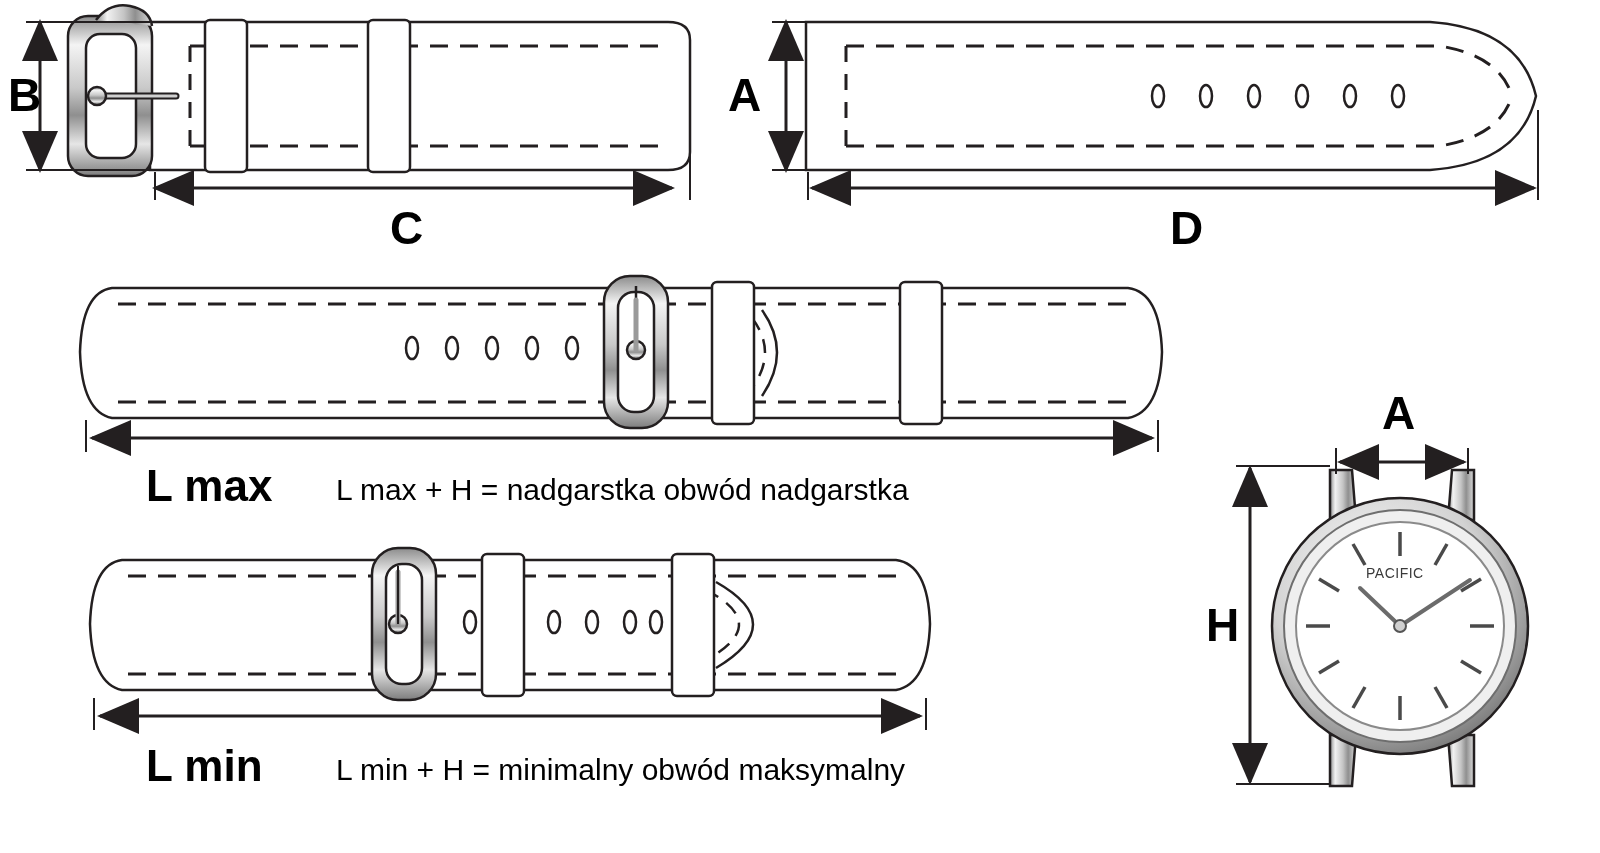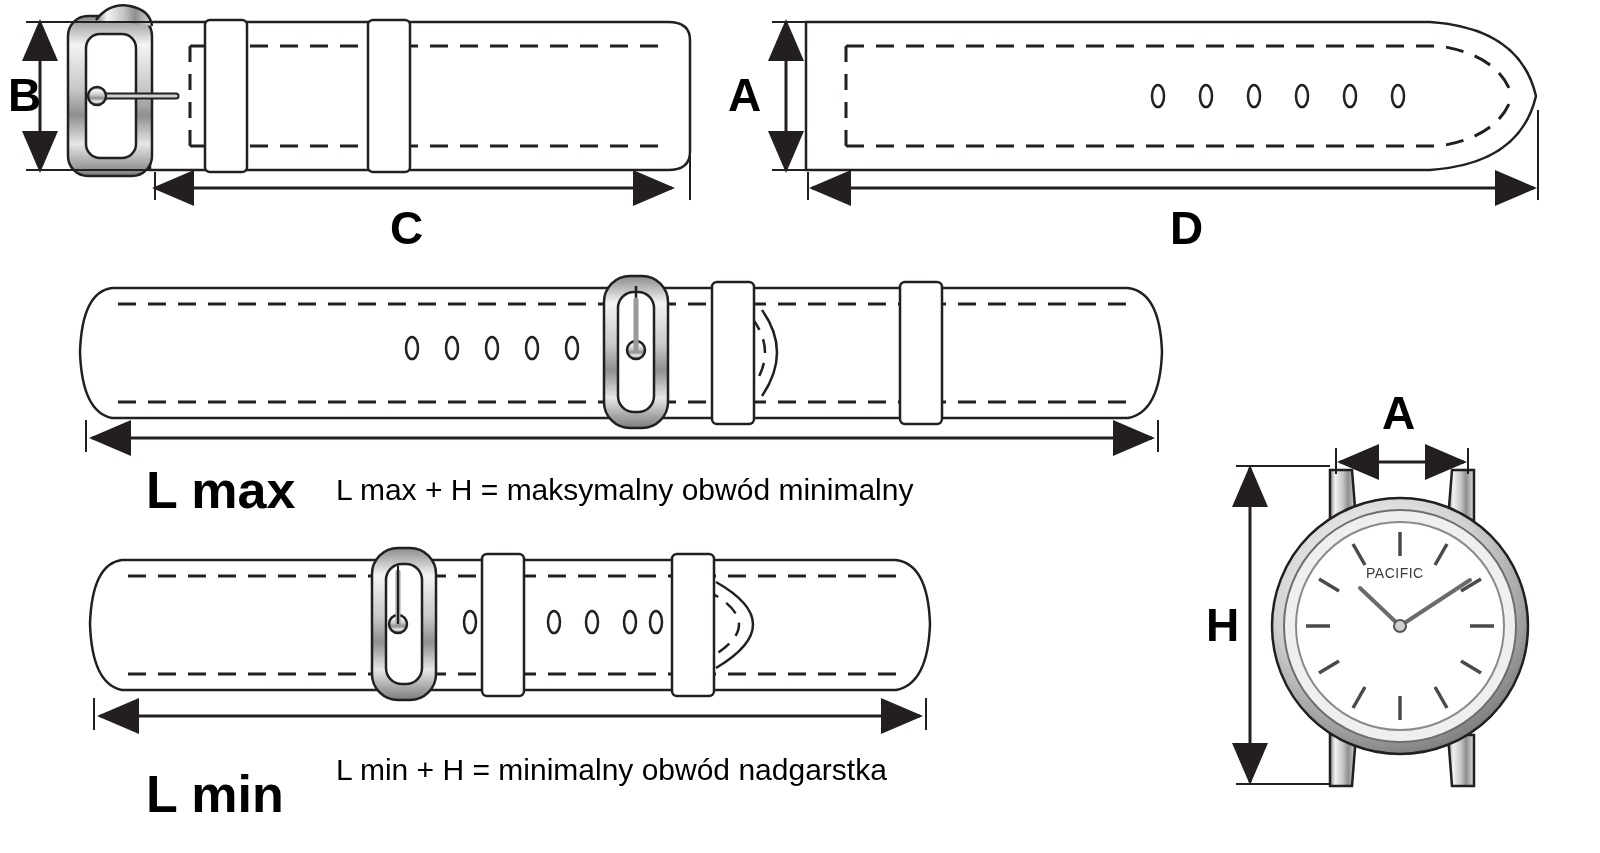--- a/index.html
+++ b/index.html
@@ -26,21 +26,21 @@
   .label {
     position: absolute;
     white-space: nowrap;
     line-height: 1;
   }
   .lbl-big {
     font-size: 46px;
     font-weight: bold;
   }
   .lbl-huge {
-    font-size: 52px;
+    font-size: 44px;
     font-weight: bold;
   }
   .lbl-note {
     font-size: 30px;
     font-weight: normal;
   }
   .lbl-dial {
     font-size: 14px;
     letter-spacing: 0.5px;
   }
@@ -256,25 +256,25 @@
   <div class="label lbl-big" style="left:8px; top:72px;">B</div>
 
   <div class="label lbl-big" style="left:390px; top:205px;">C</div>
 
   <div class="label lbl-big" style="left:728px; top:72px;">A</div>
 
   <div class="label lbl-big" style="left:1170px; top:205px;">D</div>
 
   <div class="label lbl-huge" style="left:146px; top:464px;">L max</div>
 
-  <div class="label lbl-note" style="left:336px; top:475px;">L max + H  = maksymalny obwód minimalny</div>
-
-  <div class="label lbl-huge" style="left:146px; top:744px;margin-top:24px;">L min</div>
-
-  <div class="label lbl-note" style="left:336px; top:755px;">L min + H  = minimalny obwód nadgarstka</div>
+  <div class="label lbl-note" style="left:336px; top:475px;">L max + H  = nadgarstka obwód nadgarstka</div>
+
+  <div class="label lbl-huge" style="left:146px; top:744px;">L min</div>
+
+  <div class="label lbl-note" style="left:336px; top:755px;">L min + H  = minimalny obwód maksymalny</div>
 
   <div class="label lbl-big" style="left:1382px; top:390px;">A</div>
 
   <div class="label lbl-big" style="left:1206px; top:602px;">H</div>
 
   <div class="label lbl-dial" style="left:1366px; top:566px; color:#3a3a3a;">PACIFIC</div>
 
 </div>
 
 </body></html>

